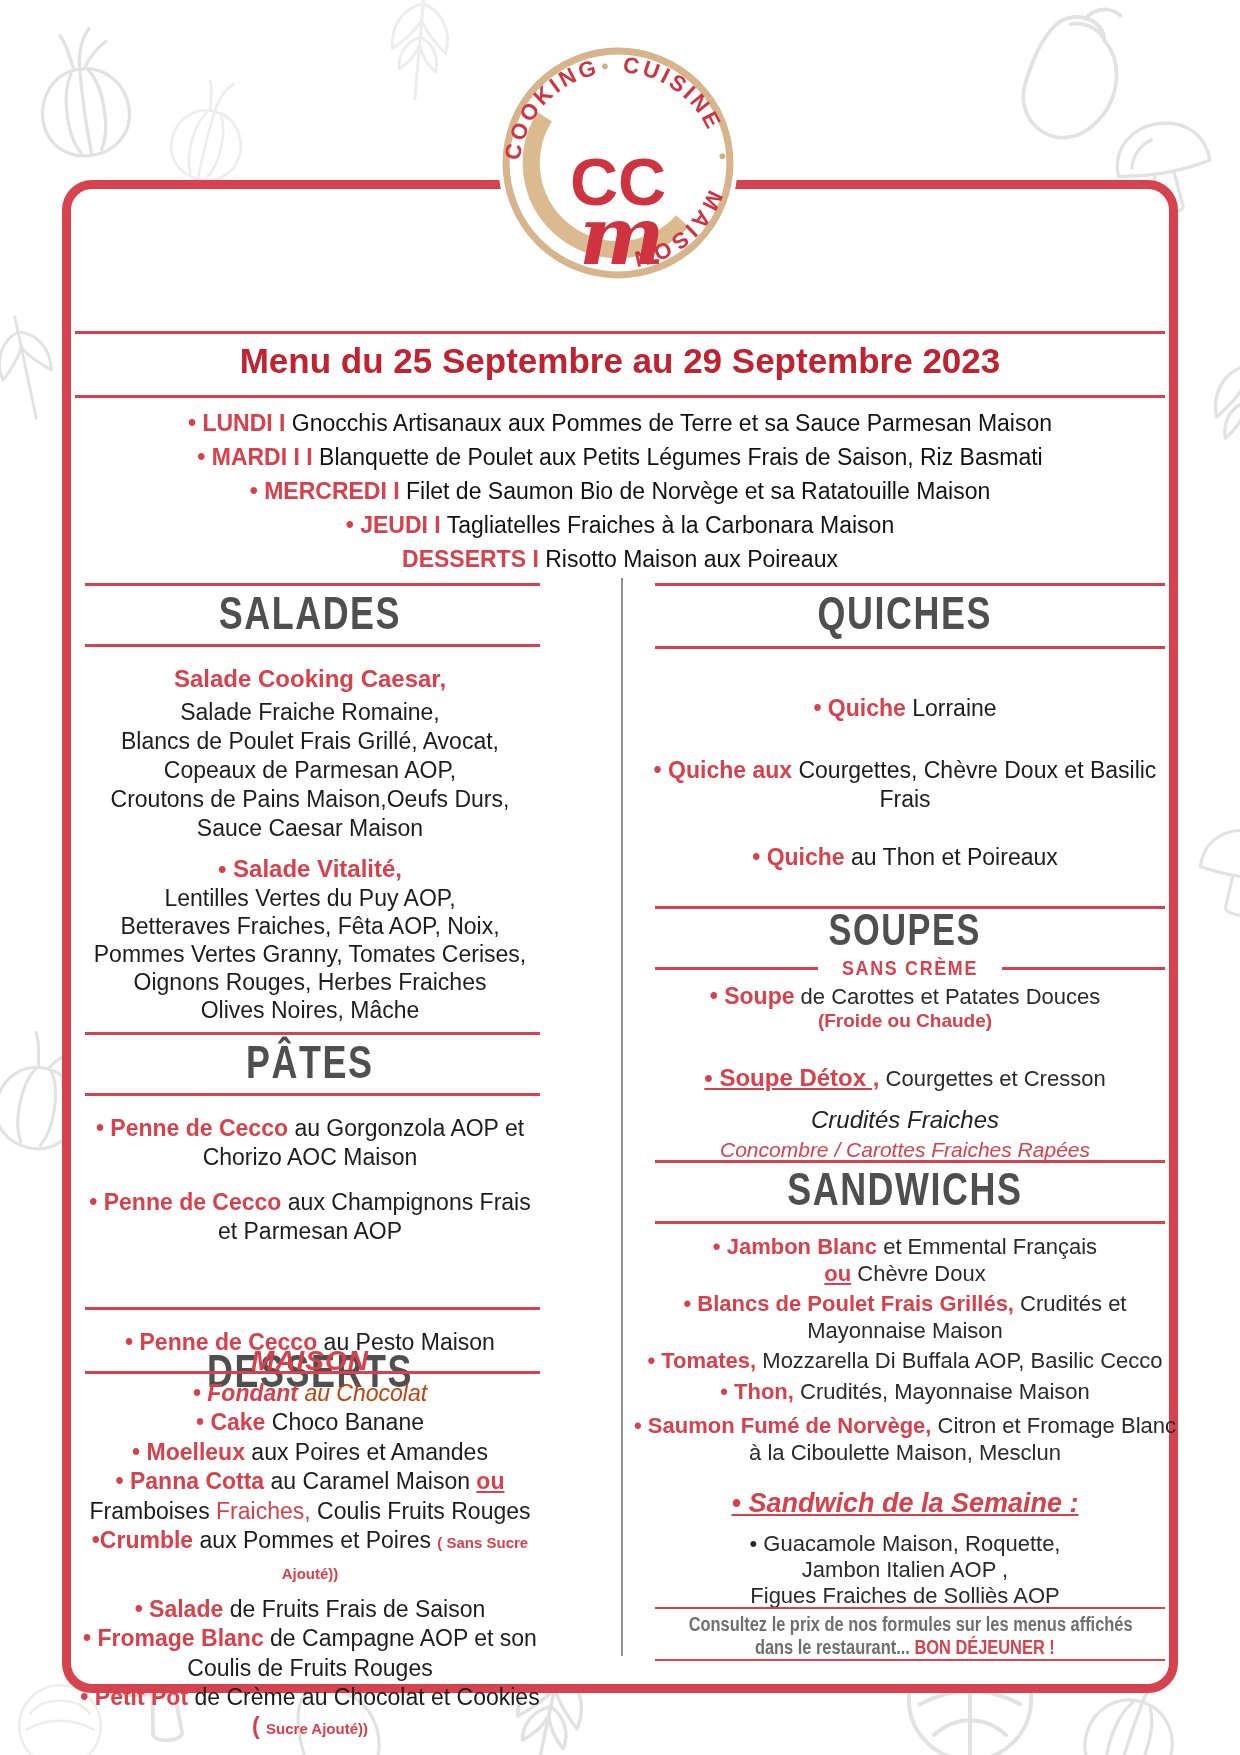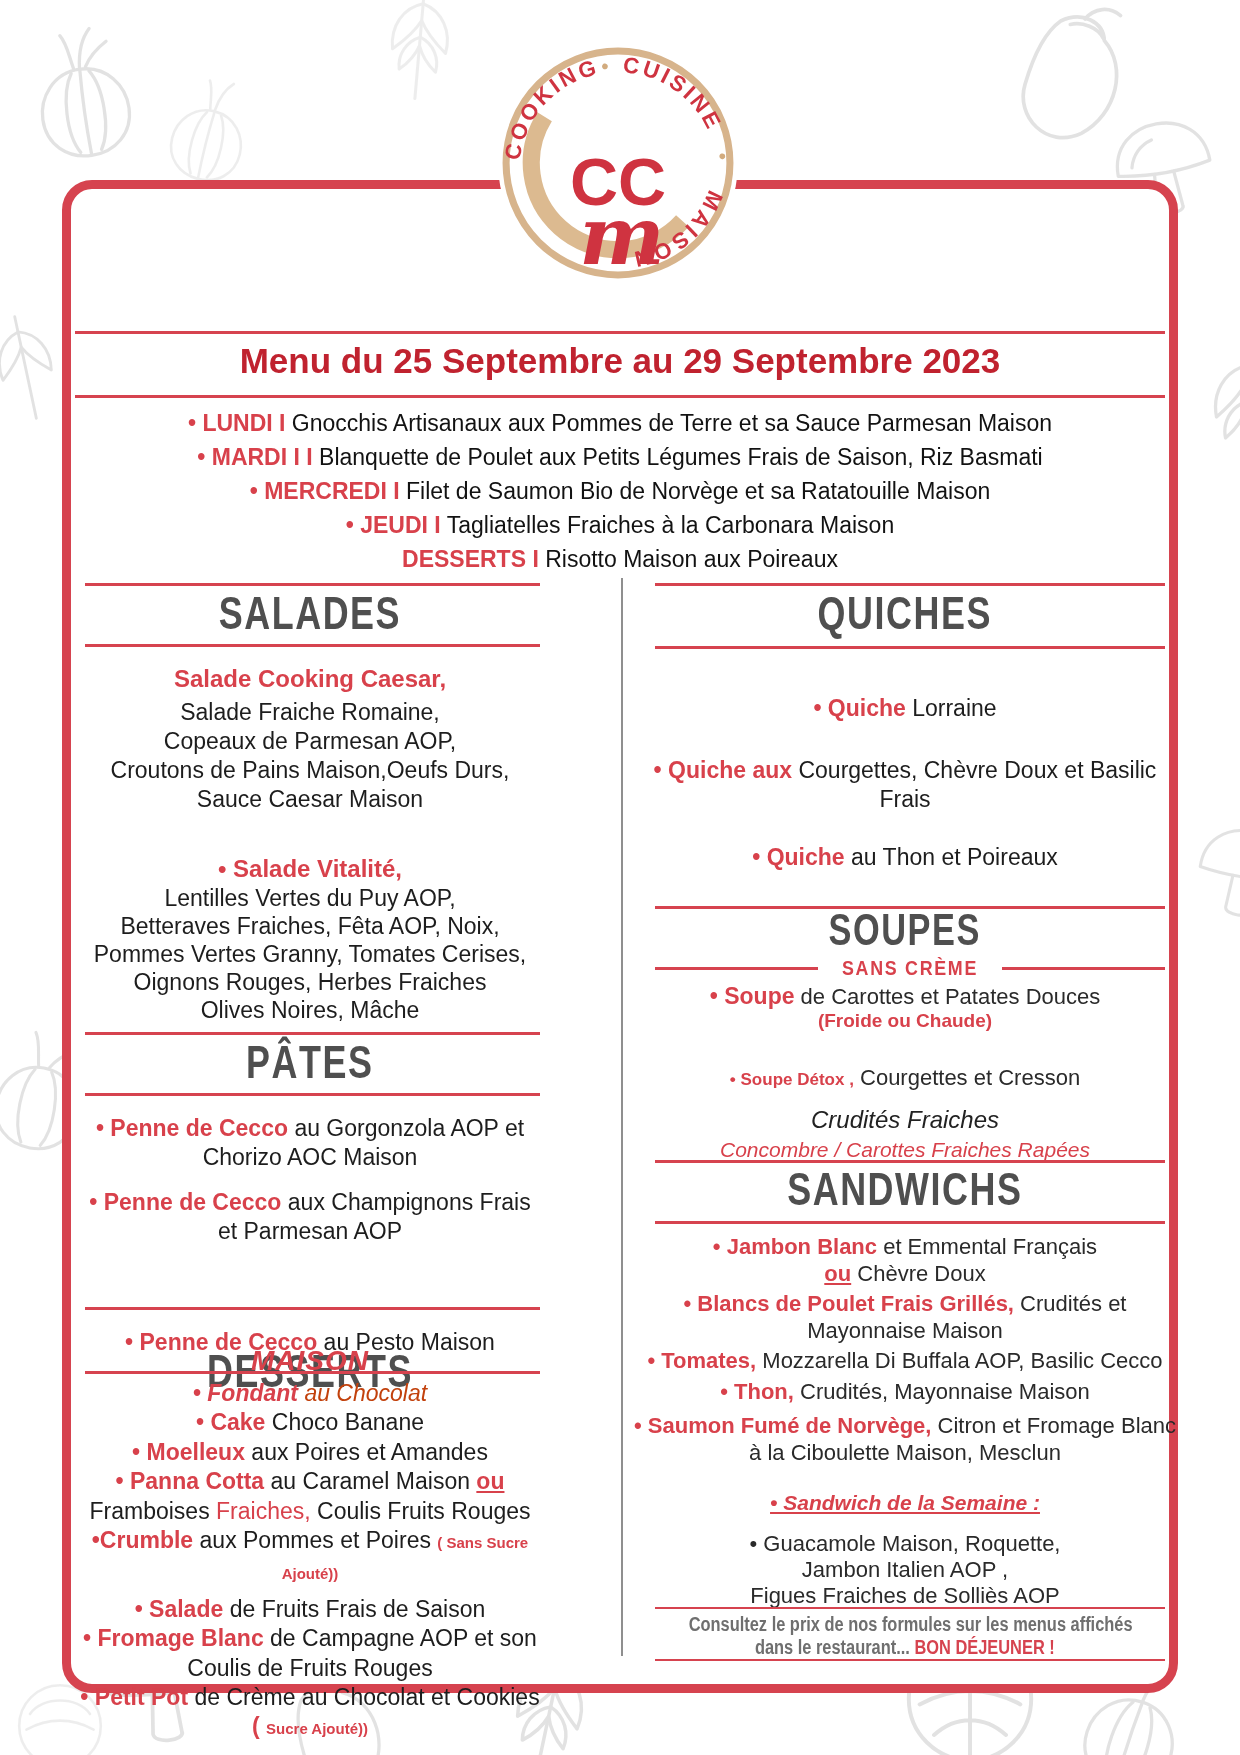--- a/index.html
+++ b/index.html
@@ -51,21 +51,21 @@
   .ital{font-style:italic;}
   .maison-sub{position:absolute;text-align:center;z-index:3;color:#d8414b;
     font-weight:bold;font-style:italic;font-size:28px;letter-spacing:1px;}
   .sans-creme-row{position:absolute;display:flex;align-items:center;z-index:2;}
   .sans-creme-row .seg{flex:1;height:3px;background:#d6434f;}
   .sans-creme-row .txt{padding:0 12px;color:#d8414b;font-weight:bold;font-size:21px;
     letter-spacing:2px;white-space:nowrap;display:inline-block;transform:scaleX(.85);}
   .soup-note{color:#d8414b;font-weight:bold;font-size:19px;line-height:22px;}
   .crudites-t{font-size:24px;font-style:italic;color:#222;line-height:28px;}
   .crudites-d{font-size:21px;color:#d8414b;line-height:24px;}
-  .semaine{color:#d8414b;font-weight:bold;font-style:italic;font-size:21px;
+  .semaine{color:#d8414b;font-weight:bold;font-style:italic;font-size:27px;
     text-decoration:underline;line-height:30px;}
   .footer-txt{color:#6f6f6f;font-weight:bold;font-size:20px;line-height:23px;}
   .footer-txt .hl{color:#d6434f;}
   .footer-cond{display:inline-block;transform:scaleX(.82);transform-origin:50% 50%;white-space:nowrap;}
 </style>
 </head>
 <body>
 
 <div class="sketch" style="left:8px;top:18px;width:150px;height:150px;transform:rotate(-8deg);"><svg viewBox="0 0 100 100" width="150" height="150">
       <path d="M50 34 C32 34 21 49 21 64 C21 81 34 92 50 92 C66 92 79 81 79 64 C79 49 68 34 50 34 Z"></path>
@@ -201,20 +201,21 @@
 
 <div class="rule" style="left:85px;top:583px;width:455px;"></div>
 <div class="sec-head-wrap lc" style="top:586px;">
   <span class="cond sec-head">SALADES</span>
 </div>
 <div class="rule" style="left:85px;top:644px;width:455px;"></div>
 
 <div class="col-block lc red-title" style="top:664px;">Salade Cooking Caesar,</div>
 <div class="col-block lc item" style="top:698px;">
   <div>Salade Fraiche Romaine,</div>
+  <div>Blancs de Poulet  Frais Grillé, Avocat,</div>
   <div>Copeaux de Parmesan AOP,</div>
   <div>Croutons de Pains Maison,Oeufs Durs,</div>
   <div>Sauce Caesar Maison</div>
 </div>
 
 <div class="col-block lc red-title" style="top:854px;">• Salade Vitalité,</div>
 <div class="col-block lc item" style="top:884px;line-height:28px;">
   <div>Lentilles Vertes du Puy AOP,</div>
   <div>Betteraves Fraiches, Fêta AOP, Noix,</div>
   <div>Pommes Vertes Granny,  Tomates Cerises,</div>
@@ -281,21 +282,21 @@
   <span class="seg"></span>
   <span class="txt">SANS CRÈME</span>
   <span class="seg"></span>
 </div>
 
 <div class="col-block rc item-sm" style="top:983px;">
   <div><span class="red" style="font-size:23px;">• Soupe</span><span> de Carottes et Patates Douces</span></div>
   <div class="soup-note">(Froide ou Chaude)</div>
 </div>
 <div class="col-block rc item-sm" style="top:1064px;">
-  <span class="red" style="font-size:17px;">• Soupe Détox ,</span><span> Courgettes et Cresson</span>
+  <span class="red" style="font-size:24px;text-decoration:underline;">• Soupe Détox ,</span><span> Courgettes et Cresson</span>
 </div>
 <div class="col-block rc crudites-t" style="top:1106px;">Crudités Fraiches</div>
 <div class="col-block rc crudites-d" style="top:1138px;font-style:italic;">Concombre /  Carottes Fraiches Rapées</div>
 
 <div class="rule" style="left:655px;top:1160px;width:510px;"></div>
 <div class="sec-head-wrap rc" style="top:1162px;">
   <span class="cond sec-head">SANDWICHS</span>
 </div>
 <div class="rule" style="left:655px;top:1221px;width:510px;"></div>
 

